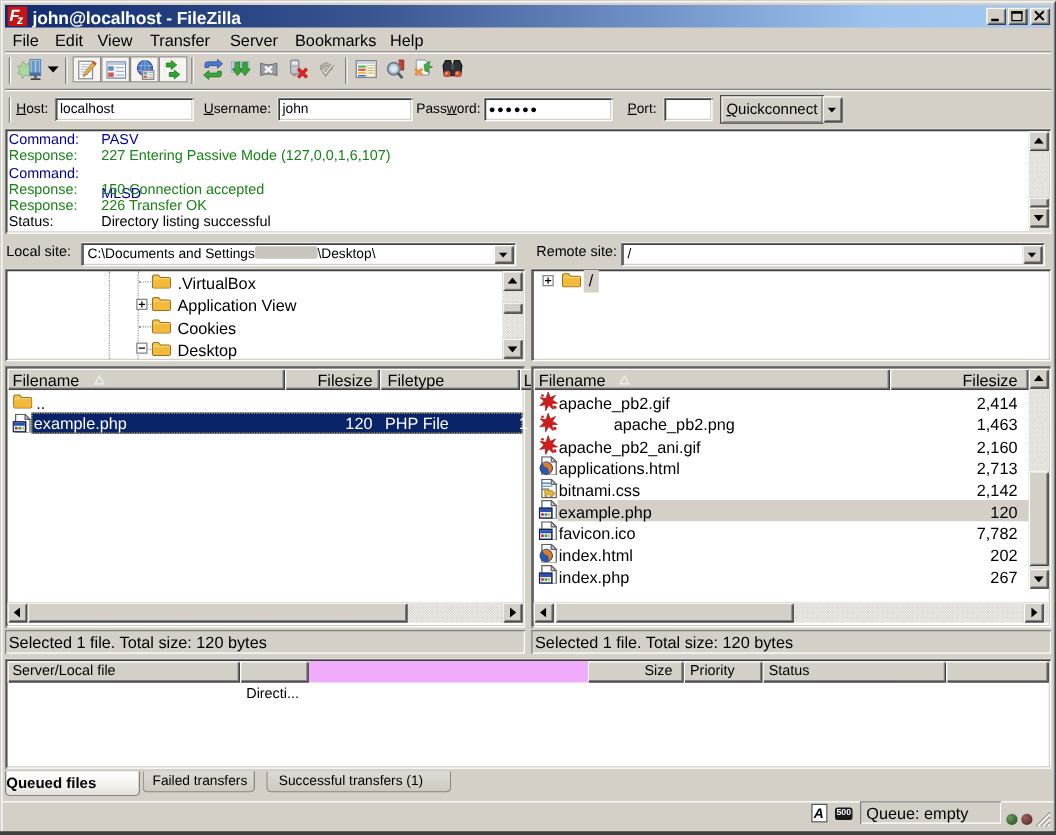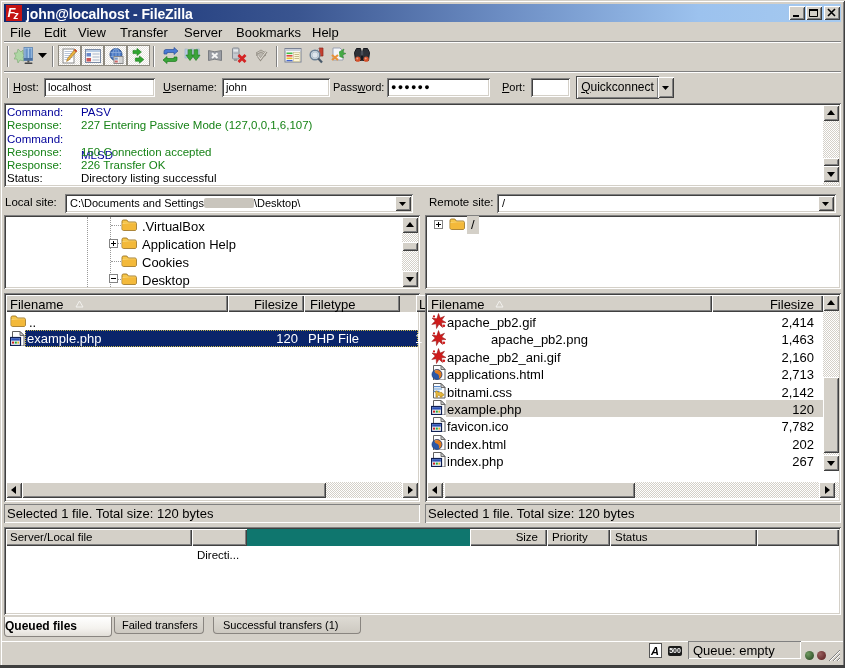--- a/index.html
+++ b/index.html
@@ -318,21 +318,21 @@
       </svg>
     <div class="abs" style="left:138px; top:4px;">.VirtualBox</div>
     <div class="abs" style="left:105px; top:24px; width:9px; height:9px; background:#fff; border:1px solid #848484;">
         <svg width="7" height="7">
           <path d="M1 3.5 h5 M3.5 1 v5" stroke="#000"></path>
         </svg>
       </div>
     <svg class="abs" style="left:117px; top:21px;" width="16" height="14" viewBox="0 0 16 14">
         <use href="#folder"></use>
       </svg>
-    <div class="abs" style="left:138px; top:22px;">Application Help</div>
+    <div class="abs" style="left:138px; top:22px;">Application View</div>
     <svg class="abs" style="left:117px; top:39px;" width="16" height="14" viewBox="0 0 16 14">
         <use href="#folder"></use>
       </svg>
     <div class="abs" style="left:138px; top:40px;">Cookies</div>
     <div class="abs" style="left:105px; top:59px; width:9px; height:9px; background:#fff; border:1px solid #848484;">
         <svg width="7" height="7">
           <path d="M1 3.5 h5" stroke="#000"></path>
         </svg>
       </div>
     <svg class="abs" style="left:117px; top:57px;" width="16" height="14" viewBox="0 0 16 14">
@@ -368,21 +368,21 @@
     <div class="abs" style="left:2px; top:2px; width:412px; height:17px; background:#d4d0c8;">
       <div class="abs hdr" style="left:0; top:0; width:222px; height:17px;">
           <div style="padding:2px 0 0 4px;">Filename</div>
         <svg class="abs" style="left:69px; top:5px;" width="9" height="8">
             <path d="M4.5 1 L8 7 H1 Z" fill="#d4d0c8" stroke="#f2f1ee" stroke-width="1"></path>
           </svg>
       </div>
       <div class="abs hdr" style="left:222px; top:0; width:76px; height:17px;">
           <div style="padding:2px 6px 0 0; text-align:right;">Filesize</div>
         </div>
-      <div class="abs hdr" style="left:298px; top:0; width:96px; height:17px;">
+      <div class="abs hdr" style="left:298px; top:0; width:112px; height:17px;">
           <div style="padding:2px 0 0 6px;">Filetype</div>
         </div>
       <div class="abs hdr" style="left:410px; top:0; width:40px; height:17px;">
           <div style="padding:2px 0 0 3px;">L</div>
         </div>
     </div>
     <div class="abs" style="left:2px; top:20px; width:412px; height:17px;">
       <svg class="abs" style="left:4px; top:1px;" width="16" height="14" viewBox="0 0 16 14">
           <use href="#folder"></use>
         </svg>
@@ -520,21 +520,21 @@
   </div>
 
   <div class="abs s1" style="left:4px; top:504px; width:416px; height:19px; font-size:13px;">
       <div style="padding:2px 0 0 3px;">Selected 1 file. Total size: 120 bytes</div>
     </div>
   <div class="abs s1" style="left:425px; top:504px; width:416px; height:19px; font-size:13px;">
       <div style="padding:2px 0 0 3px;">Selected 1 file. Total size: 120 bytes</div>
     </div>
 
   <div class="abs s2" id="queue" style="left:4px; top:527px; width:837px; height:88px; background:#fff;">
-    <div class="abs" style="left:2px; top:2px; width:713px; height:17px; background:#0f766e; font-size:11.5px;">
+    <div class="abs" style="left:2px; top:2px; width:713px; height:17px; background:#f0abfc; font-size:11.5px;">
       <div class="abs hdr" style="left:0; top:0; width:186px; height:17px;">
           <div style="padding:2px 0 0 4px;">Server/Local file</div>
         </div>
       <div class="abs hdr" style="left:186px; top:0; width:55px; height:17px;">
           <div style="padding:20px 0 0 5px;">Directi...</div>
         </div>
       <div class="abs hdr" style="left:464px; top:0; width:77px; height:17px;">
           <div style="padding:2px 9px 0 0; text-align:right;">Size</div>
         </div>
       <div class="abs hdr" style="left:541px; top:0; width:63px; height:17px;">

